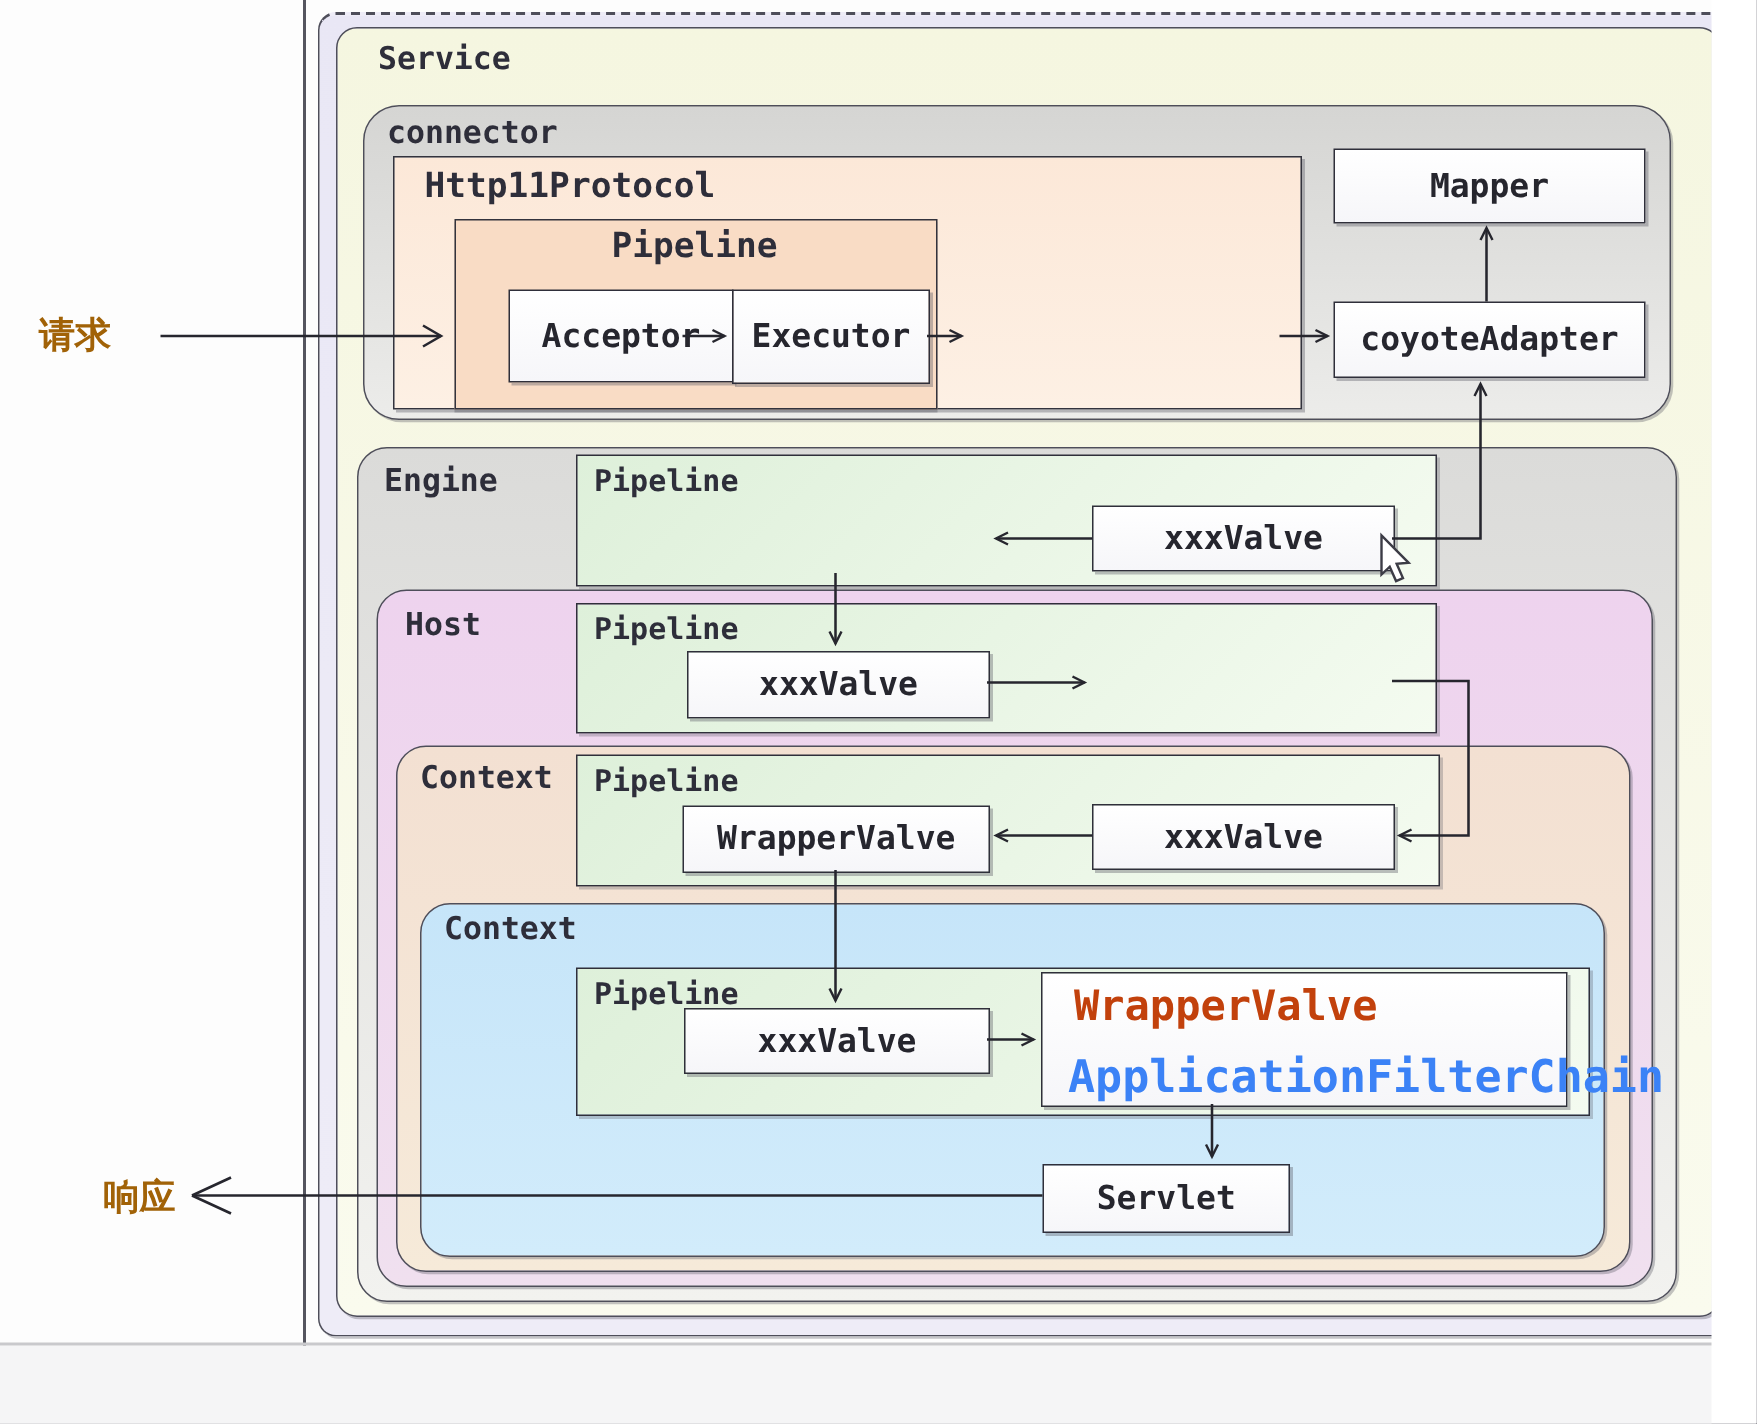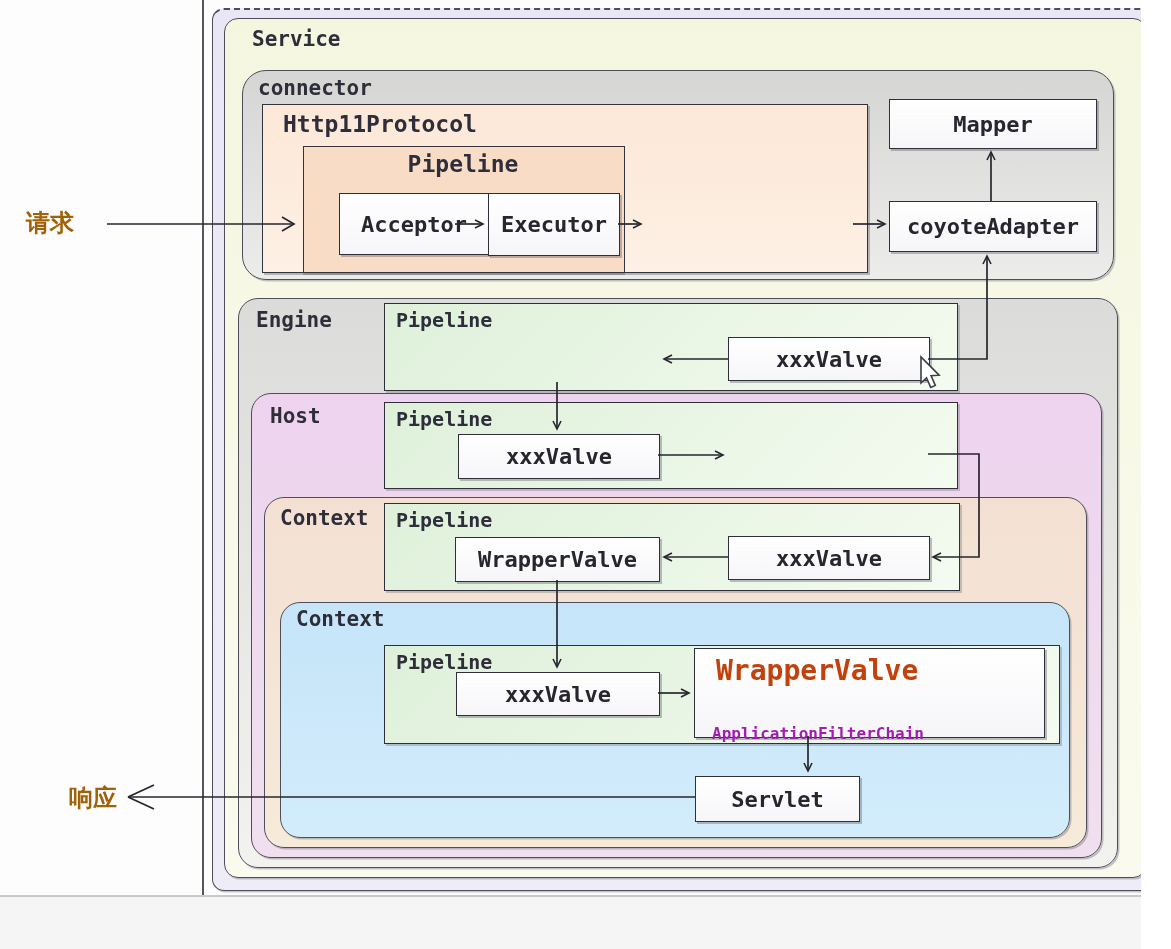--- a/index.html
+++ b/index.html
@@ -105,21 +105,21 @@
   </div>
   <div class="box" style="left:728px;top:536px;width:200px;height:42px;">
     <span>xxxValve</span>
   </div>
 
   <div class="box" style="left:456px;top:672px;width:202px;height:42px;">
     <span>xxxValve</span>
   </div>
   <div class="box" style="left:694px;top:648px;width:349px;height:88px;"></div>
   <div class="lbl" style="left:716px;top:654px;font-size:28px;color:#c2410c;">WrapperValve</div>
-  <div class="lbl" style="left:712px;top:701px;font-size:16px;color:#a21caf;margin-top:23px;">ApplicationFilterChain</div>
+  <div class="lbl" style="left:712px;top:701px;font-size:30px;color:#3b82f6;">ApplicationFilterChain</div>
 
   <div class="box" style="left:695px;top:776px;width:163px;height:44px;">
     <span>Servlet</span>
   </div>
 
   <div class="cjk" style="left:26px;top:207px;">请求</div>
   <div class="cjk" style="left:28px;top:782px;padding-left:41px;">响应</div>
 
   <svg id="overlay" width="1171" height="949" viewBox="0 0 1171 949">
     <defs>

